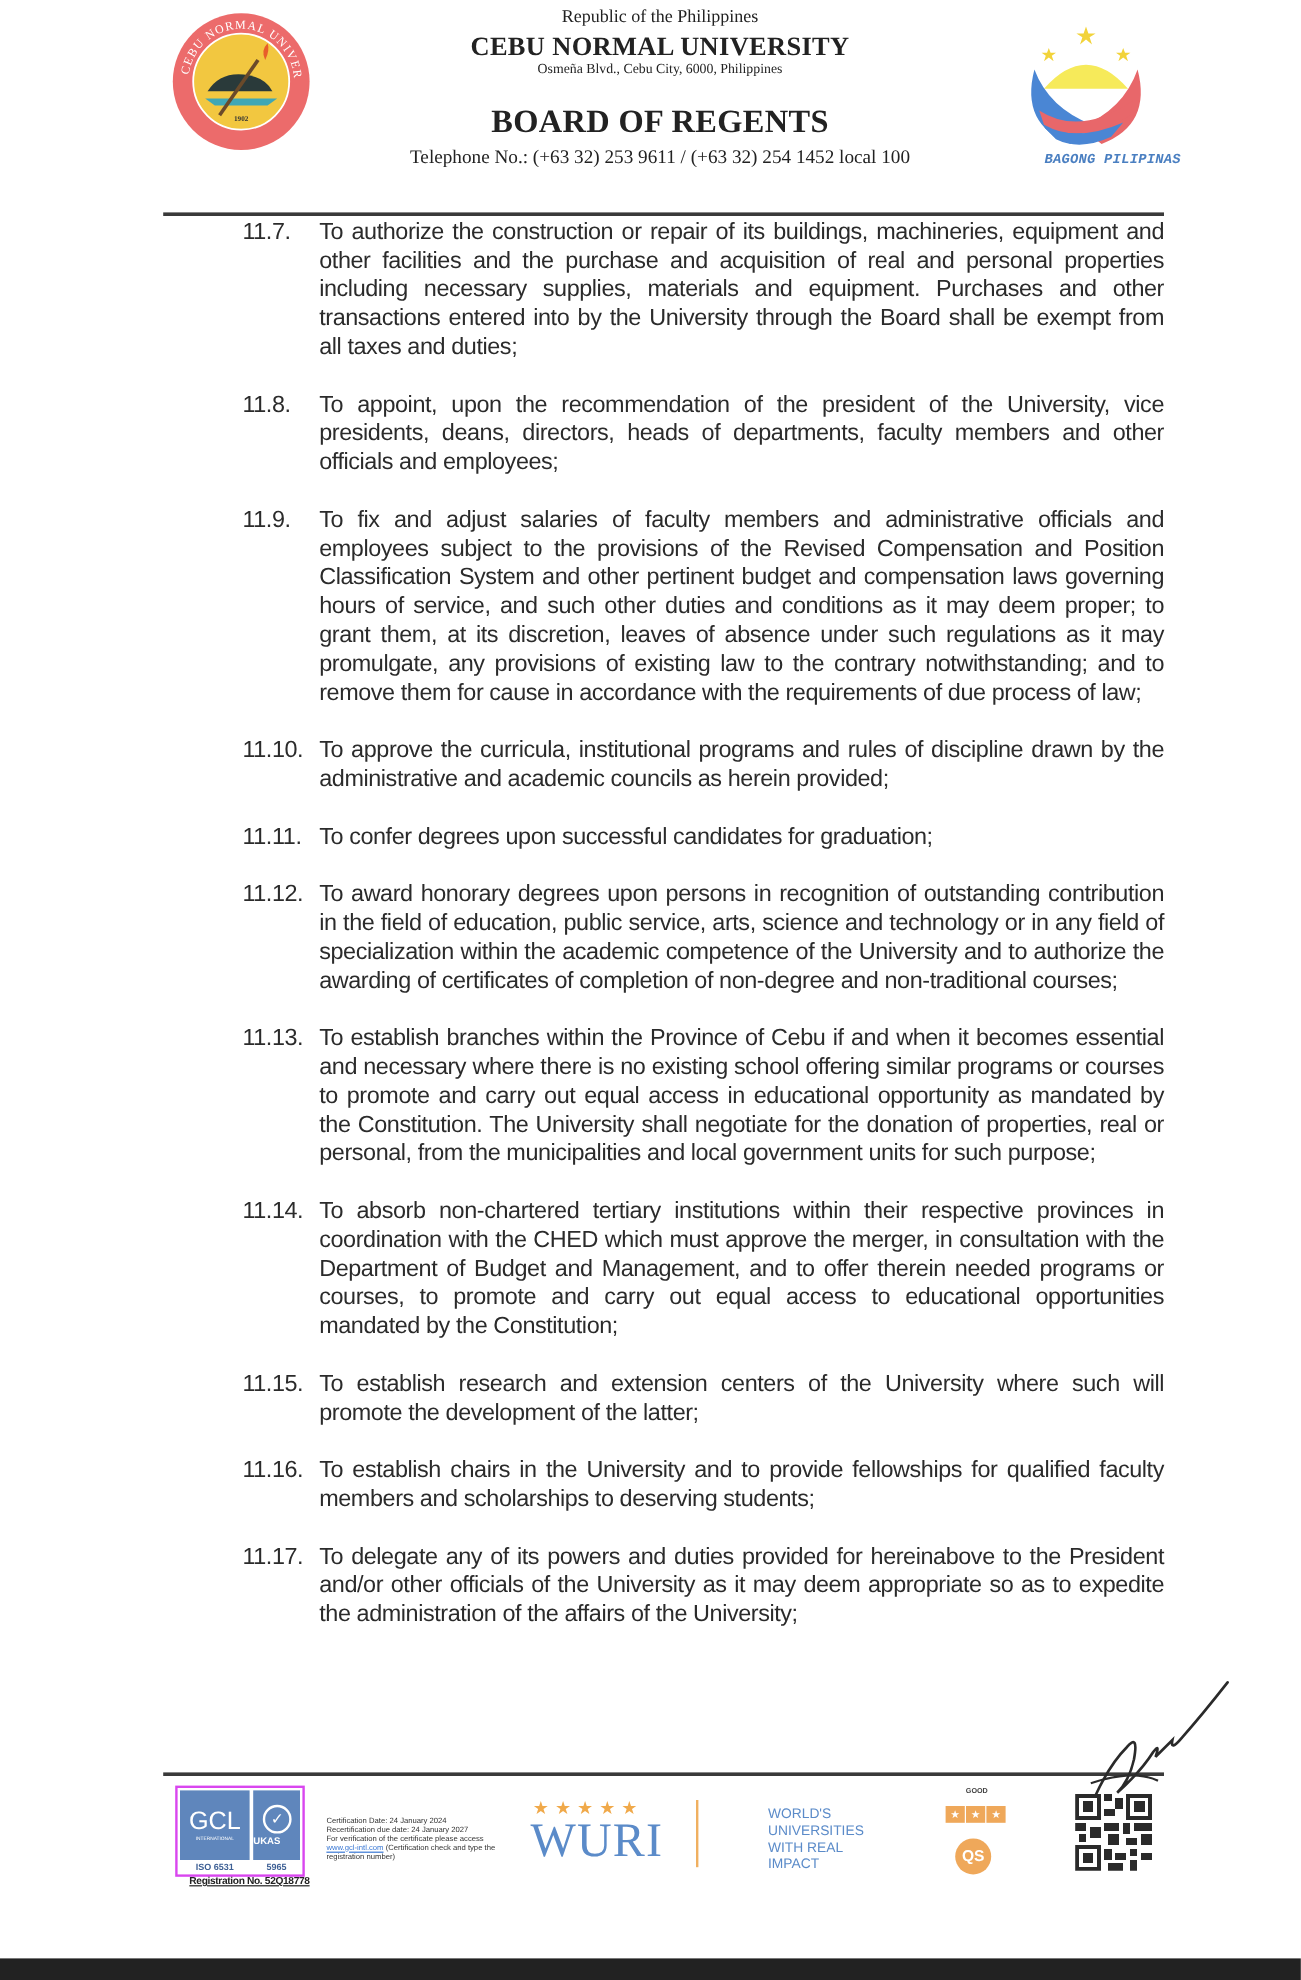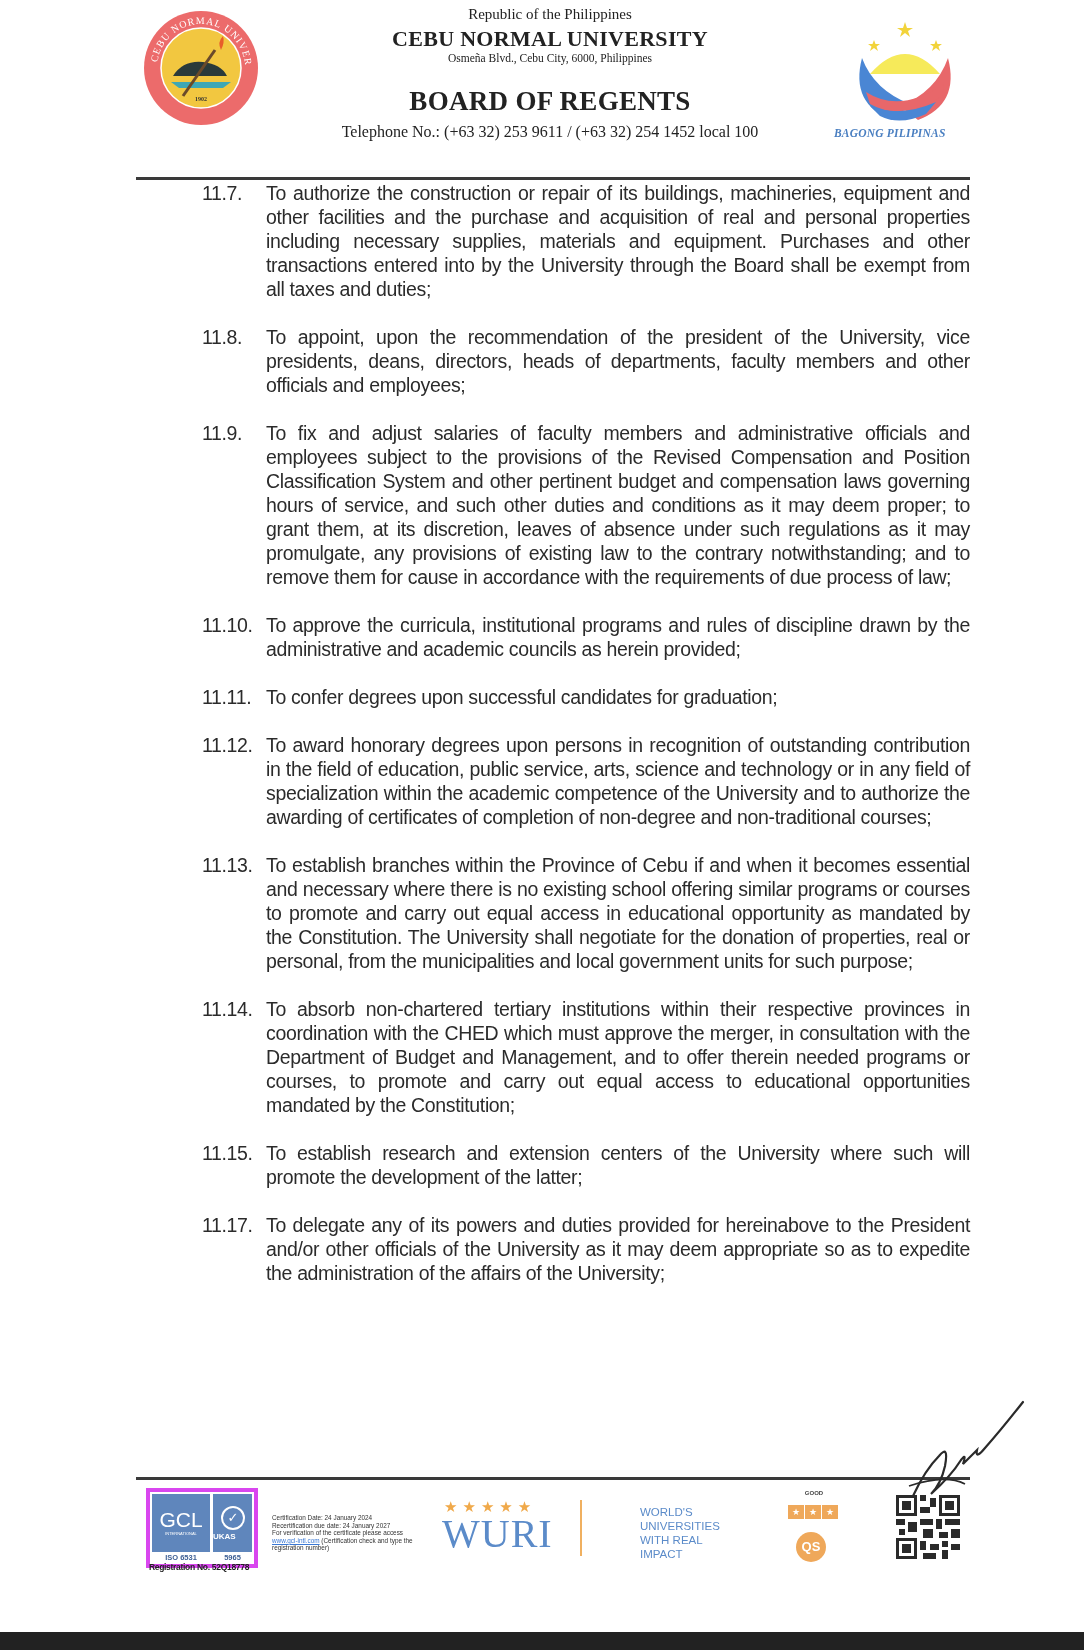--- a/index.html
+++ b/index.html
@@ -4,51 +4,51 @@
   <style>
     html, body { margin: 0; padding: 0; }
     body {
       width: 1084px; height: 1650px; background: #ffffff; position: relative; overflow: hidden;
       font-family: "Liberation Sans", sans-serif; color: #2b2b2b;
     }
     .header { position: absolute; left: 0; top: 0; width: 1084px; height: 180px; }
     .seal { position: absolute; left: 143px; top: 10px; width: 116px; height: 116px; }
     .ph-logo { position: absolute; left: 840px; top: 14px; width: 130px; height: 130px; }
     .ph-logo .bp-text {
-      position: absolute; left: -6px; top: 113px; width: 150px; text-align: left;
-      font-family: Liberation Serif, serif; font-weight: bold; font-style: italic;
+      position: absolute; left: -6px; top: 113px; width: 150px; text-align: right;
+      font-family: Liberation Mono, monospace; font-weight: bold; font-style: italic;
       font-size: 11.5px; color: #4a7fc1; letter-spacing: 0.2px;
     }
     .hdr-center { position: absolute; left: 300px; width: 500px; text-align: center; font-family: "Liberation Serif", serif; color: #222; }
     .hdr-republic { top: 6px; font-size: 15px; }
     .hdr-univ { top: 26px; font-size: 22px; font-weight: bold; letter-spacing: 0.3px; }
     .hdr-address { top: 52px; font-size: 11.5px; }
     .hdr-board { top: 86px; font-size: 27px; font-weight: bold; letter-spacing: 0.3px; }
     .hdr-phone { top: 123px; font-size: 16px; }
     .hdr-email { top: 141px; font-size: 12.5px; }
     .hdr-email a { color: #3a78d4; text-decoration: underline; }
     .rule-top { position: absolute; left: 136px; top: 177px; width: 834px; height: 3px; background: #3a3a3a; }
     .rule-bottom { position: absolute; left: 136px; top: 1477px; width: 834px; height: 3px; background: #3a3a3a; }
 
     .body { position: absolute; left: 202px; top: 181px; width: 768px; }
     .item { display: flex; font-size: 19.5px; line-height: 24px; margin-bottom: 24px; letter-spacing: -0.35px; }
     .item .num { width: 64px; flex: 0 0 64px; }
     .item .txt { flex: 1; text-align: justify; }
 
     .footer { position: absolute; left: 0; top: 1480px; width: 1084px; height: 110px; }
-    .gcl { position: absolute; left: 146px; top: 8px; width: 104px; height: 72px; border: 4px solid #d946ef; background: #fff; }
+    .gcl { position: absolute; left: 146px; top: 8px; width: 104px; height: 72px; border: 2px solid #d946ef; background: #fff; }
     .gcl .box1 { position: absolute; left: 2px; top: 2px; width: 58px; height: 58px; background: #5f86bc; color: #fff; }
     .gcl .box2 { position: absolute; left: 63px; top: 2px; width: 39px; height: 58px; background: #5f86bc; color: #fff; }
     .gcl .gcl-t { position: absolute; top: 14px; width: 100%; text-align: center; font-size: 21px; }
     .gcl .gcl-sub { position: absolute; top: 37px; width: 100%; text-align: center; font-size: 4px; }
     .gcl .ukas-check { position: absolute; left: 8px; top: 12px; width: 20px; height: 20px; border: 2px solid #fff; border-radius: 50%; text-align:center; font-size: 13px; line-height: 20px; }
     .gcl .ukas-t { position: absolute; top: 38px; width: 100%; font-size: 8px; font-weight: bold; }
     .gcl .iso { position: absolute; left: 2px; top: 61px; width: 58px; text-align: center; font-size: 7.5px; color: #3d5f94; font-weight: bold; }
     .gcl .n5965 { position: absolute; left: 63px; top: 61px; width: 39px; text-align: center; font-size: 7.5px; color: #3d5f94; font-weight: bold; }
-    .reg-no { position: absolute; left: 140px; top: 82px; width: 118px; text-align: center; font-size: 8.5px; font-weight: bold; color: #222; letter-spacing: -0.3px; }
+    .reg-no { position: absolute; left: 140px; top: 82px; width: 118px; text-align: right; font-size: 8.5px; font-weight: bold; color: #222; letter-spacing: -0.3px; text-decoration: underline; }
     .cert-info { position: absolute; left: 272px; top: 34px; width: 150px; font-size: 6.4px; line-height: 7.6px; color: #333; }
     .cert-info a { color: #3a78d4; text-decoration: underline; }
 
     .wuri { position: absolute; left: 440px; top: 14px; width: 300px; height: 70px; }
     .wuri .stars { position: absolute; left: 4px; top: 4px; color: #f0a94a; font-size: 15px; letter-spacing: 5px; }
     .wuri .wuri-t { position: absolute; left: 2px; top: 16px; font-family: "Liberation Serif", serif; font-size: 40px; color: #5b8bc9; letter-spacing: 1px; }
     .wuri .wuri-sep { position: absolute; left: 140px; top: 6px; width: 2px; height: 56px; background: #f0b060; }
     .wuri .wuri-tag { position: absolute; left: 152px; top: 11px; font-size: 11.5px; font-weight: normal; color: #5b8bc9; line-height: 14px; margin-left: 48px; }
 
     .qs { position: absolute; left: 784px; top: 10px; width: 60px; height: 90px; }
@@ -129,20 +129,24 @@
       <div class="num">11.13.</div>
       <div class="txt">To establish branches within the Province of Cebu if and when it becomes essential and necessary where there is no existing school offering similar programs  or courses to promote and carry out equal access in educational opportunity as mandated by the Constitution. The University shall negotiate for the donation of properties, real or personal, from the municipalities and local government units for such purpose;</div>
     </div>
     <div class="item">
       <div class="num">11.14.</div>
       <div class="txt">To absorb non-chartered tertiary institutions within their respective provinces in coordination with the CHED which must approve the merger, in consultation with the Department of Budget and Management, and to offer therein needed programs or courses, to promote and carry out equal access to educational opportunities mandated by the Constitution;</div>
     </div>
     <div class="item">
       <div class="num">11.15.</div>
       <div class="txt">To establish research and extension centers of the University where such will promote the development of the latter;</div>
+    </div>
+    <div class="item">
+      <div class="num">11.16.</div>
+      <div class="txt">To establish chairs in the University and to provide fellowships for qualified faculty members and scholarships to deserving students;</div>
     </div>
     <div class="item">
       <div class="num">11.17.</div>
       <div class="txt">To delegate any of its powers and duties provided for hereinabove to the President and/or other officials of the University as it may deem appropriate so as to expedite the administration of the affairs of the University;</div>
     </div>
   </div>
 
 <div class="rule-bottom"></div>
 
 <svg class="signature" viewBox="0 0 120 110">

